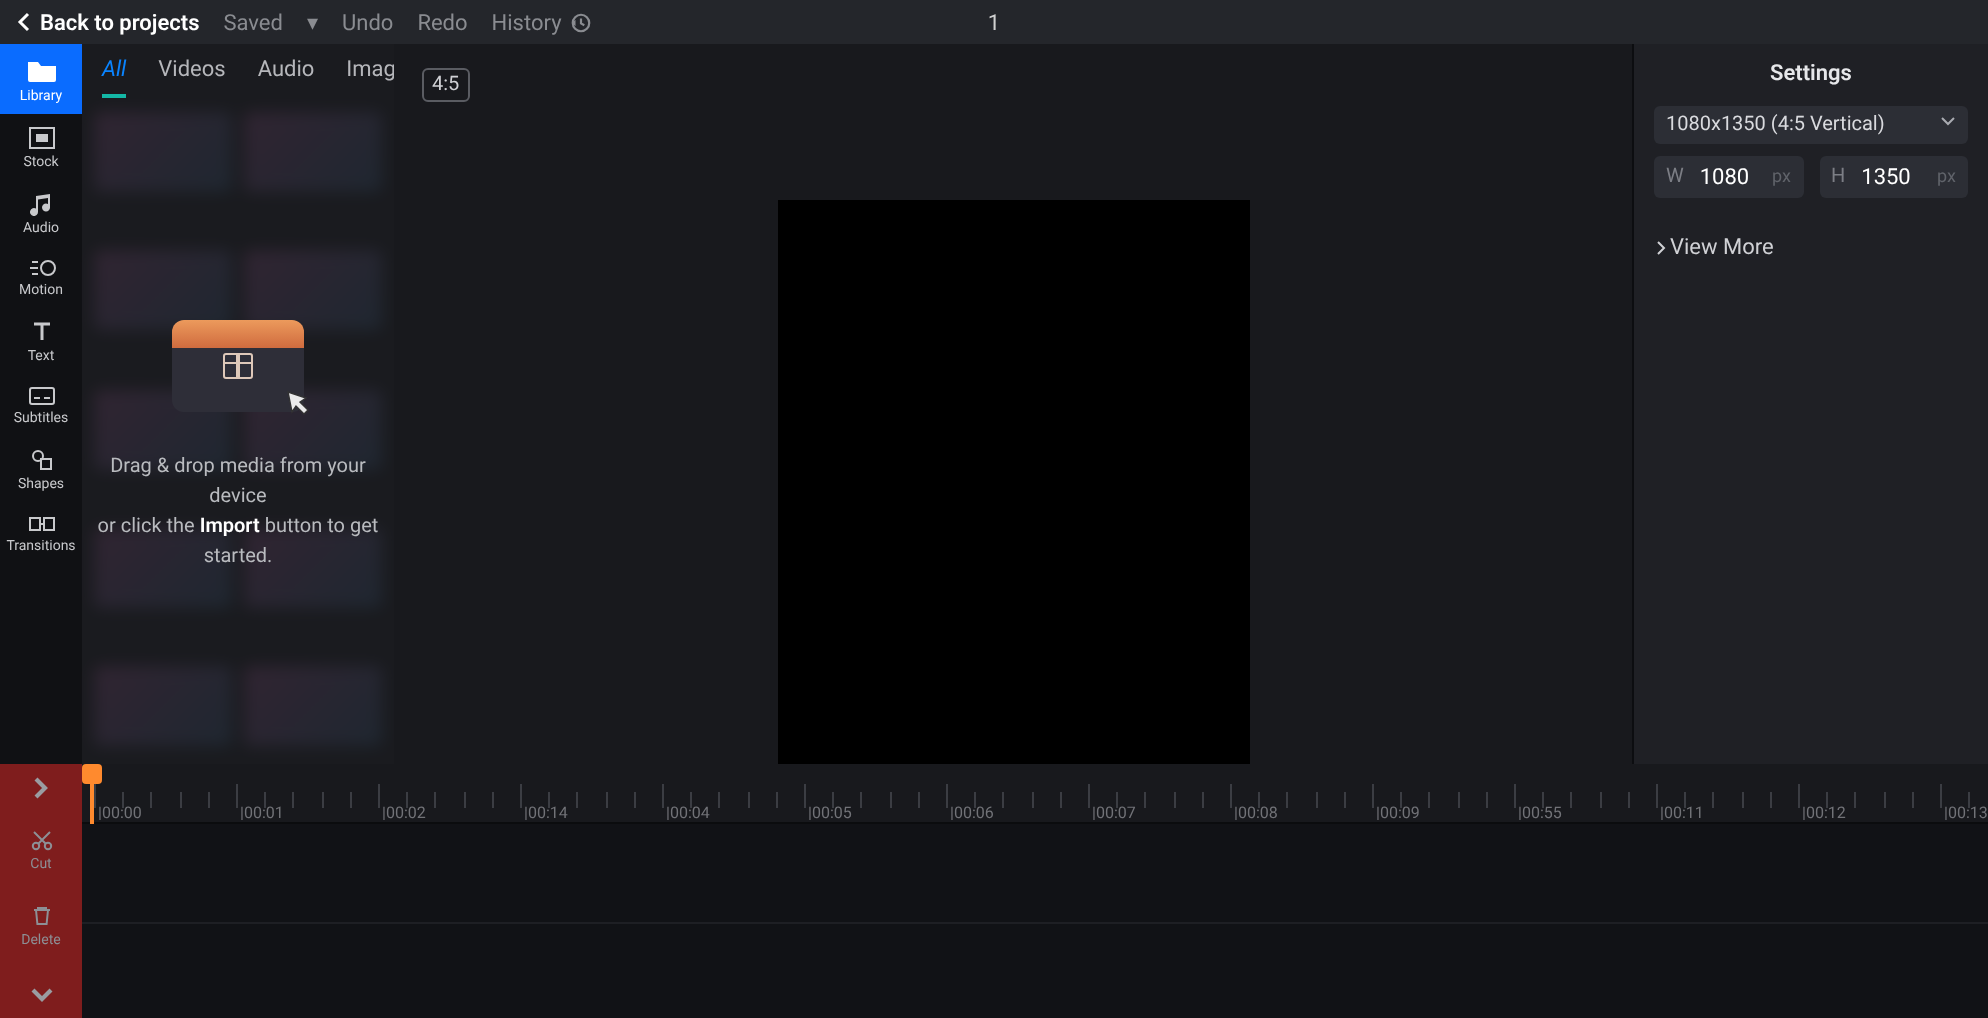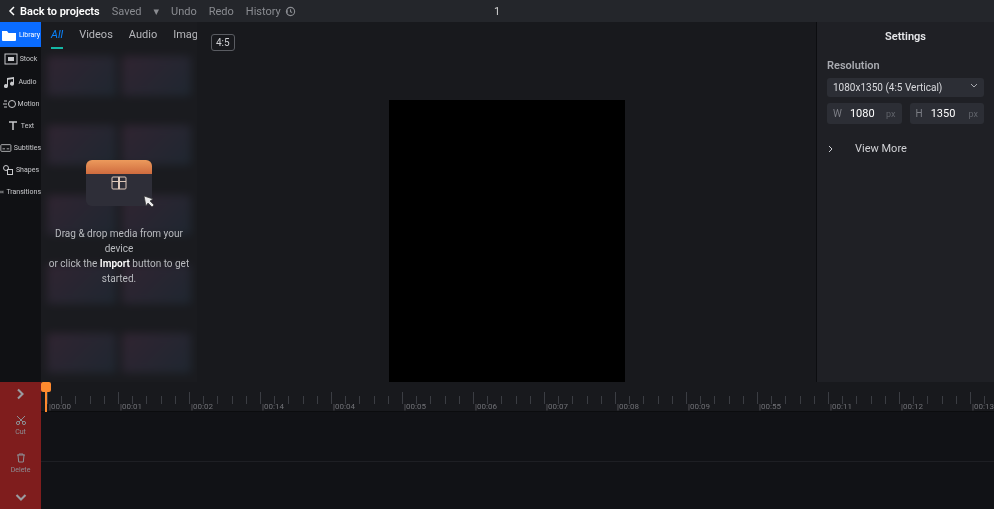--- a/index.html
+++ b/index.html
@@ -15,21 +15,21 @@
 .topbar .icon-btn { width: 16px; height: 16px; display: flex; align-items: center; justify-content: center; color: #bdbfc4; cursor: pointer; }
 .topbar .export { background: #0a6cff; color: #fff; border: none; padding: 4px 12px; border-radius: 3px; font-size: 11px; cursor: pointer; }
 .topbar .avatar { width: 18px; height: 18px; background: radial-gradient(#e8e8e8,#b8b8b8); border-radius: 50%; cursor: pointer; }
 .history-item { display: flex; align-items: center; gap: 4px; }
 
 
 .content { display: flex; height: 487px; }
 
 
 .rail { width: 41px; background: #101114; display: flex; flex-direction: column; }
-.rail-item { display: flex; flex-direction: row; align-items: center; justify-content: center; gap: 2px; padding: 6px 0 5px; color: #c8c9cc; cursor: pointer; }
+.rail-item { display: flex; flex-direction: column; align-items: center; justify-content: center; gap: 2px; padding: 6px 0 5px; color: #c8c9cc; cursor: pointer; }
 .rail-item.active { background: #0a6cff; color: #fff; }
 .rail-item .label { font-size: 7px; }
 .rail-spacer { flex: 1; }
 .rail-item.reviewstab { background: transparent; }
 .rail-item.aitab { background: linear-gradient(135deg,#ff2e8c,#ff6a2e); color:#fff; }
 
 
 .library { width: 156px; background: #1a1b1f; display: flex; flex-direction: column; }
 .lib-tabs { display: flex; gap: 16px; padding: 6px 10px 0; border-bottom: 1px solid transparent; }
 .lib-tab { color: #b6b7bb; font-size: 11px; padding-bottom: 6px; cursor: pointer; }
@@ -72,21 +72,21 @@
 .settings { width: 178px; background: #1f2025; padding: 8px 10px; display: flex; flex-direction: column; border-left:1px solid #0c0d10; }
 .settings-title { text-align: center; color: #e6e7ea; font-size: 11px; font-weight: 600; margin-bottom: 10px; }
 .settings .label { color: #a8aab0; font-size: 11px; font-weight:600; margin: 6px 0; }
 .settings .select { background: #2c2e35; border-radius: 3px; padding: 4px 6px; color:#d9dade; font-size:10px; display:flex; align-items:flex-start; justify-content:space-between; cursor:pointer;}
 .dimrow { display: flex; gap: 8px; margin-top: 6px;}
 .dimbox { flex: 1; display:flex; align-items:center; background:#2c2e35; border-radius:3px; padding: 4px 6px; gap:8px;}
 .dimbox .tag { color:#7c7e85; font-size:10px; }
 .dimbox .val { color:#fff; font-size:11px; }
 .dimbox .unit { color:#60636a; font-size:9px; margin-left:auto;}
 .swatch { width: 28px; height:16px; background:#000; border-radius:3px; margin-left:auto; cursor:pointer; border:1px solid #36383f;}
-.viewmore { display:flex; align-items:center; gap:20px; color:#d0d1d5; font-size:11px; cursor:pointer; margin-top:18px;}
+.viewmore { display:flex; align-items:center; gap:0; color:#d0d1d5; font-size:11px; cursor:pointer; margin-top:18px;}
 
 
 .timeline-wrap { height: 127px; background: #16171b; display: flex; }
 .tl-rail { width: 41px; background: #7f1d1d; display: flex; flex-direction: column; }
 .tl-rail .item { display:flex; flex-direction:column; align-items:center; gap:2px; color:#8d8f95; padding:8px 0; cursor:pointer; }
 .tl-rail .item svg { width:12px;height:12px; }
 .tl-rail .sep { height:1px; background:#26282e; margin:2px 6px;}
 .tl-rail .lbl { font-size:7px; }
 .tl-body { flex:1; position:relative; background:#18191d; }
 .ruler { position:absolute; left:0; right:0; top:0; height:30px; overflow:hidden; border-bottom:1px solid #0b0c0e; }
@@ -327,21 +327,20 @@
       </div>
       <div class="bar-icons">
           <span></span>
           <span></span>
         </div>
     </div>
   </div>
 
   <div class="settings">
     <div class="settings-title">Settings</div>
-    <div class="label">Resolution</div>
     <div class="select">
       <span>1080x1350 (4:5 Vertical)</span>
       <svg class="chev" viewBox="0 0 8 8">
           <path d="M1 2l3 3 3-3" stroke="#a9abb1" fill="none"></path>
         </svg>
     </div>
     <div class="dimrow">
       <div class="dimbox">
         <span class="tag">W</span>
         <span class="val">1080</span>

